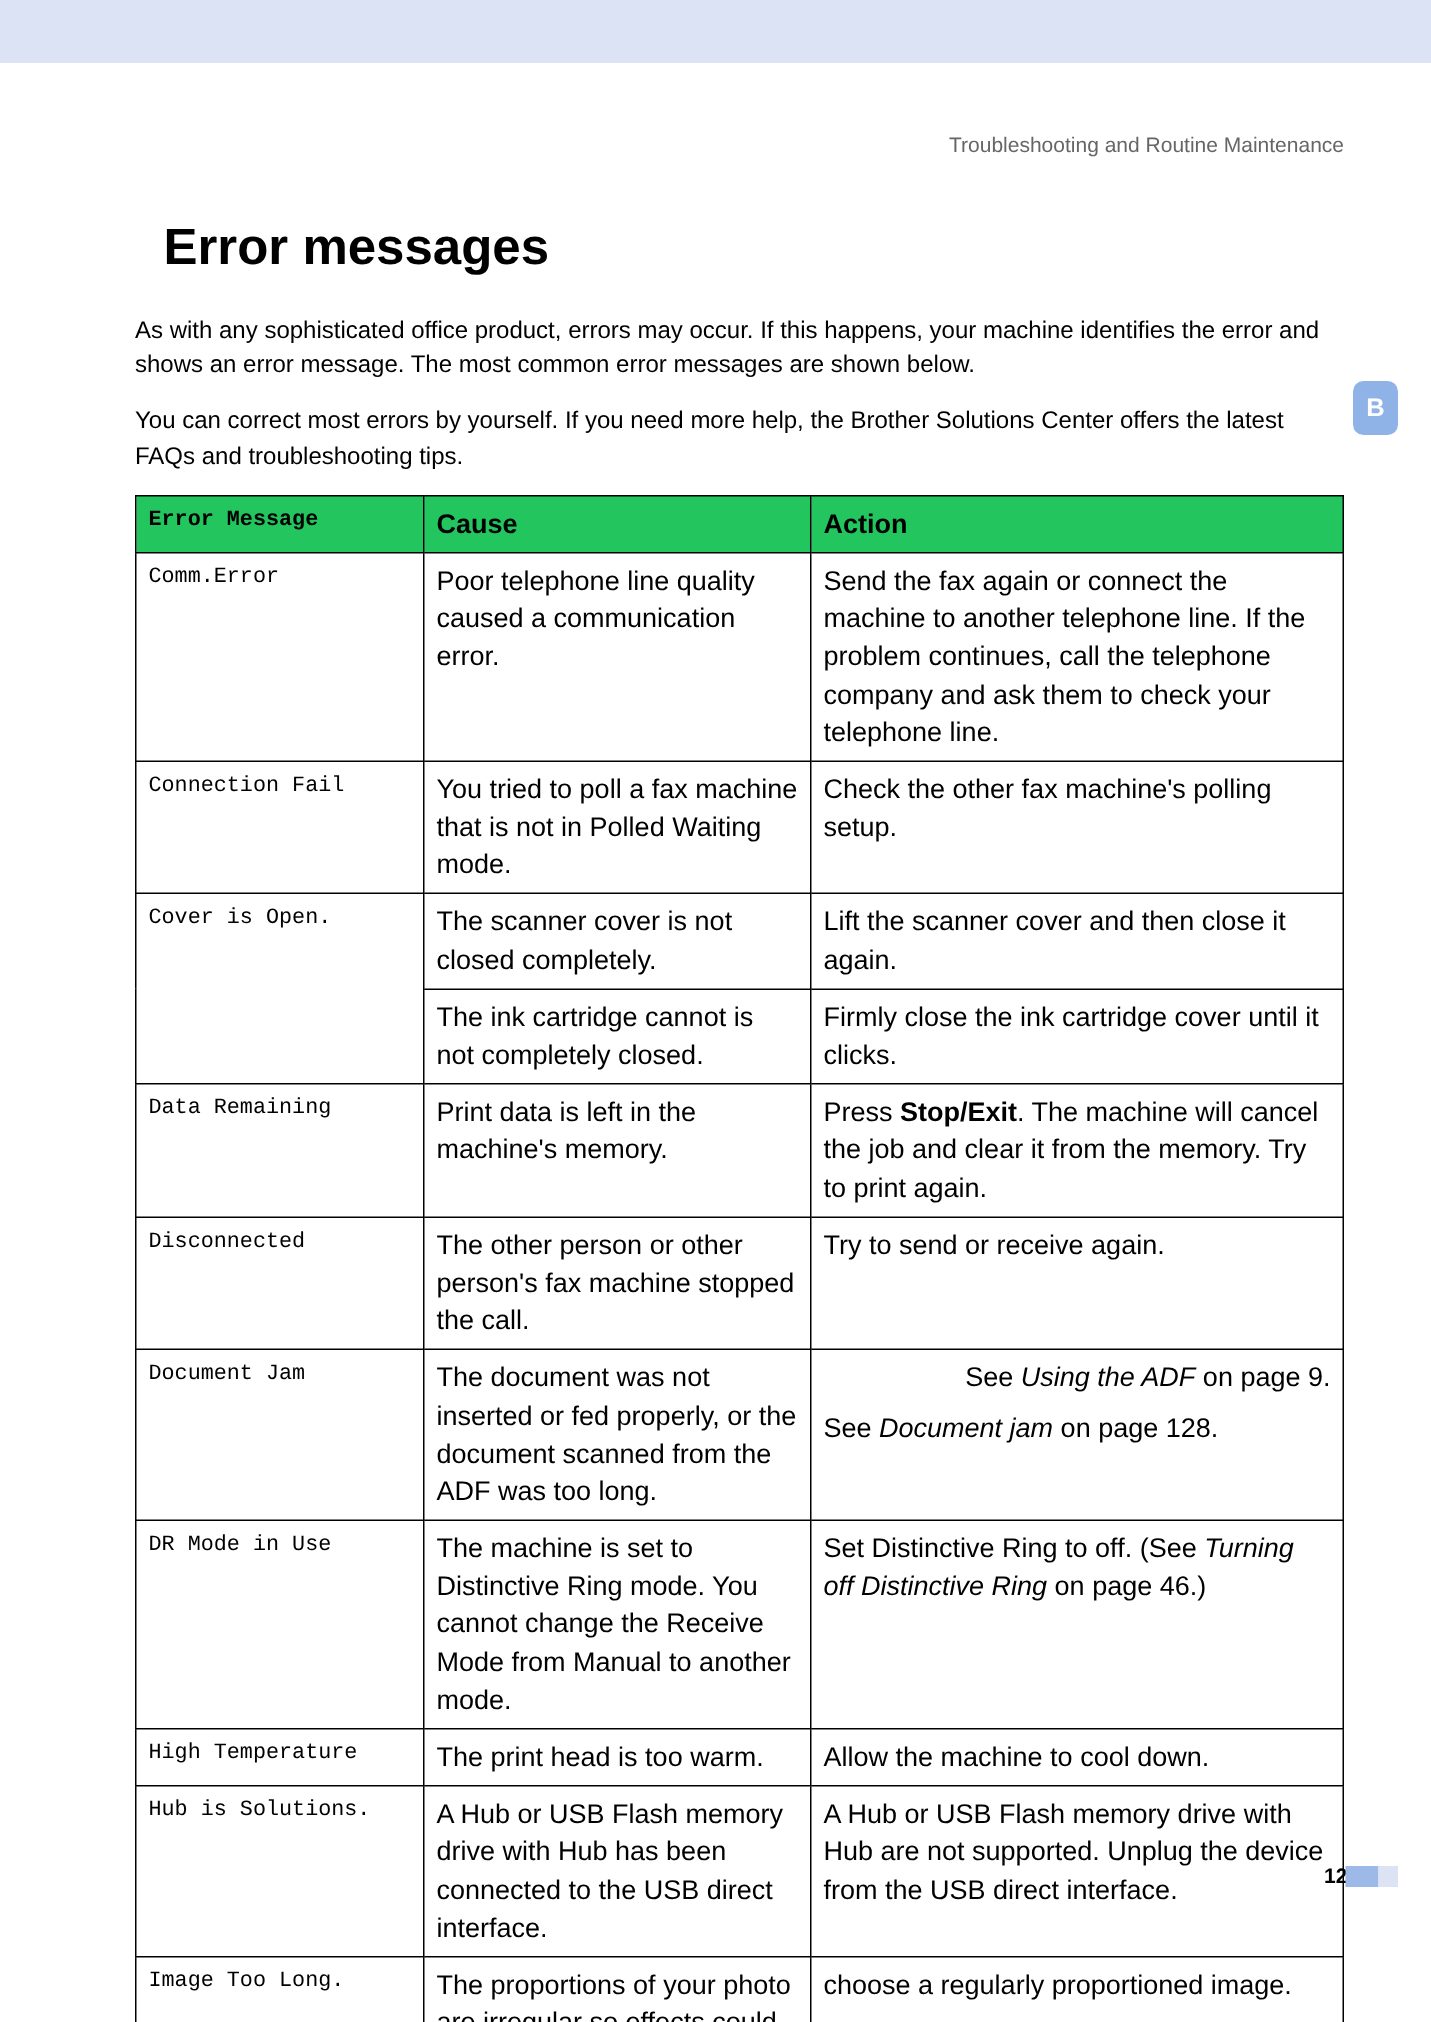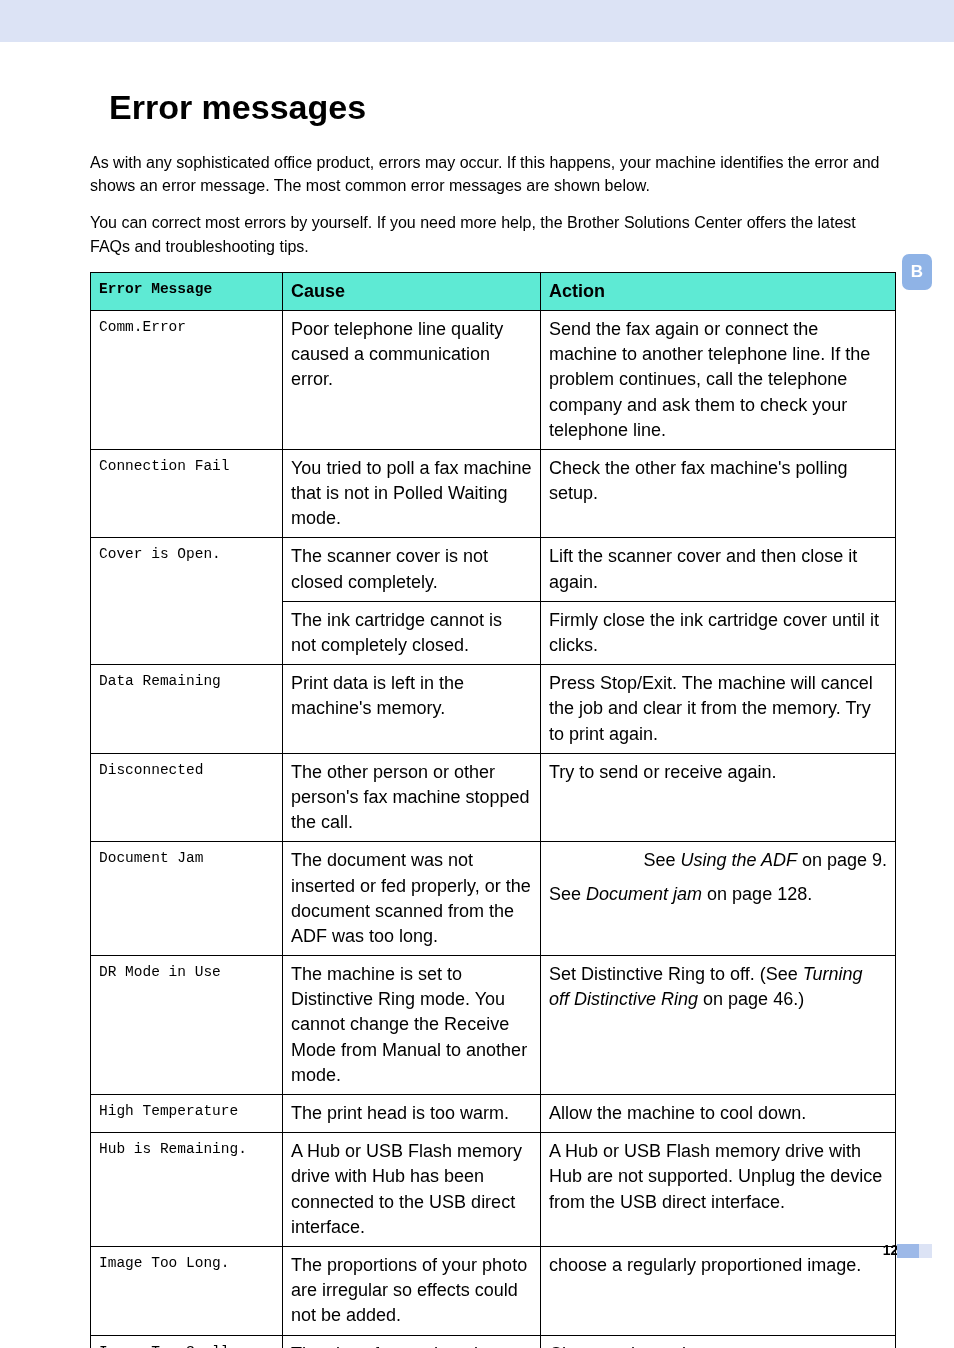--- a/index.html
+++ b/index.html
@@ -67,36 +67,36 @@
     }
     th, td {
       border: 1px solid #000;
       padding: 6px 8px;
       text-align: left;
       vertical-align: top;
       font-size: 18px;
       line-height: 1.4;
     }
     th {
-      background: #5eead4;
+      background: #22c55e;
       font-weight: bold;
     }
     .col-error {
       width: 192px;
       font-family: "Courier New", monospace;
       font-size: 14.5px;
     }
     .col-cause {
       width: 258px;
     }
     .italic {
       font-style: italic;
     }
     .bold {
-      font-weight: normal;
+      font-weight: bold;
     }
     .page-num {
       position: absolute;
       bottom: 90px;
       right: 48px;
       font-size: 14px;
       font-weight: bold;
       color: #000;
     }
     .page-num-bar {
@@ -115,20 +115,21 @@
       height: 14px;
       background: #dce3f5;
     }
   </style>
 </head>
 <body>
 
 <div class="top-bar"></div>
 
 <div class="content">
+  <div class="breadcrumb">Troubleshooting and Routine Maintenance</div>
   <h1 class="page-title">Error messages</h1>
 
   <p class="body-text">As with any sophisticated office product, errors may occur. If this happens, your machine identifies the error and shows an error message. The most common error messages are shown below.</p>
   <p class="body-text">You can correct most errors by yourself. If you need more help, the Brother Solutions Center offers the latest FAQs and troubleshooting tips.</p>
 
   <table>
     <thead>
       <tr>
         <th class="col-error">Error Message</th>
         <th class="col-cause">Cause</th>
@@ -185,21 +186,21 @@
         <td>
           <span>Set Distinctive Ring to off. (See </span><span class="italic">Turning off Distinctive Ring</span><span> on page 46.)</span>
         </td>
       </tr>
       <tr>
         <td class="col-error">High Temperature</td>
         <td class="col-cause">The print head is too warm.</td>
         <td>Allow the machine to cool down.</td>
       </tr>
       <tr>
-        <td class="col-error">Hub is Remaining.</td>
+        <td class="col-error">Hub is Solutions.</td>
         <td class="col-cause">A Hub or USB Flash memory drive with Hub has been connected to the USB direct interface.</td>
         <td>A Hub or USB Flash memory drive with Hub are not supported. Unplug the device from the USB direct interface.</td>
       </tr>
       <tr>
         <td class="col-error">Image Too Long.</td>
         <td class="col-cause">The proportions of your photo are irregular so effects could not be added.</td>
         <td>choose a regularly proportioned image.</td>
       </tr>
       <tr>
         <td class="col-error">Image Too Small.</td>

